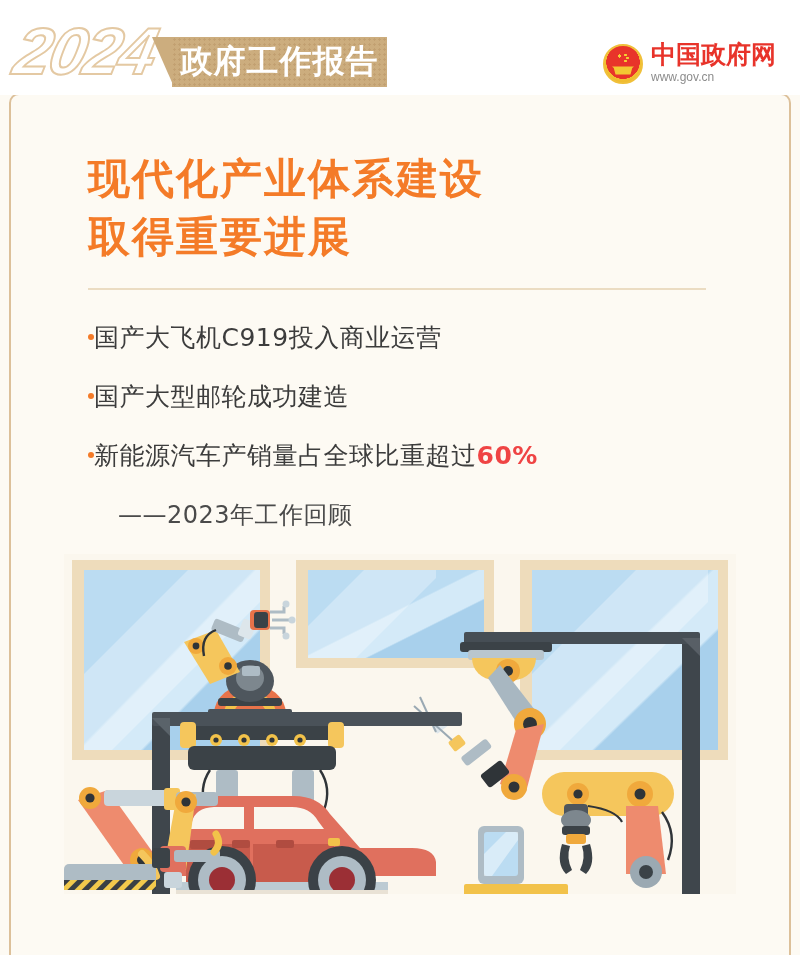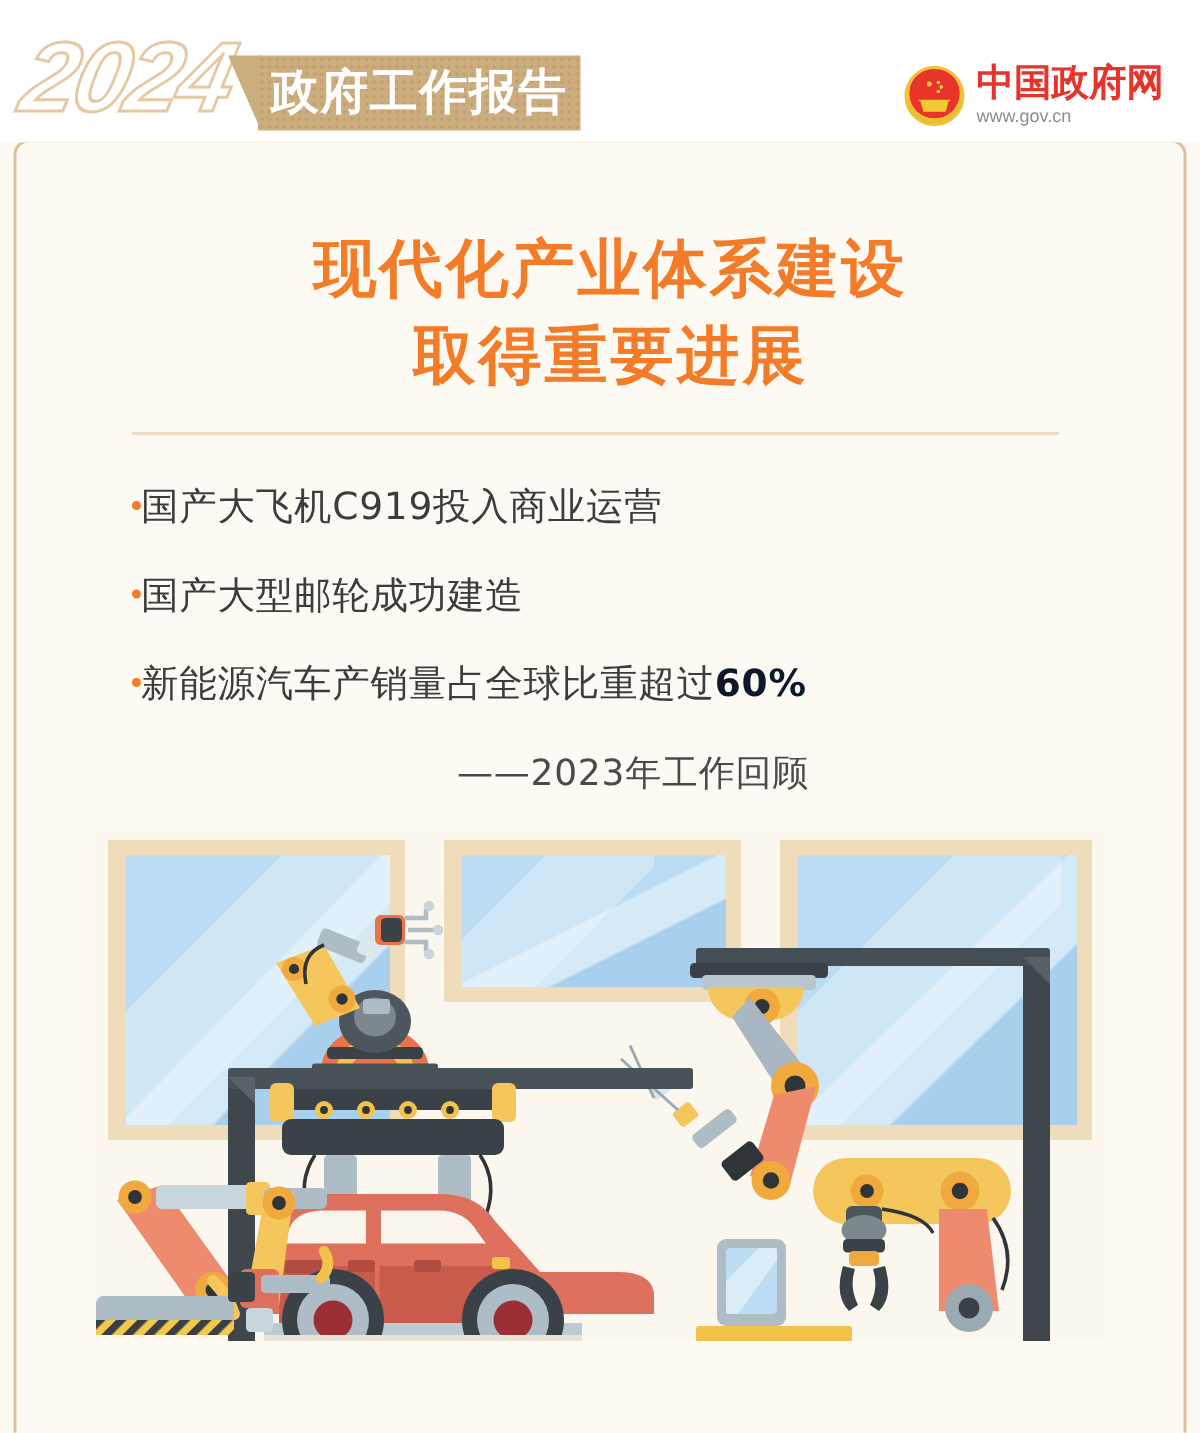--- a/index.html
+++ b/index.html
@@ -95,21 +95,21 @@
     color:#E8332A; font-size:25px; font-weight:bold; line-height:26px;
     font-family:"DejaVu Sans","Liberation Sans",sans-serif;
     letter-spacing:0px;
   }
   .logo-url{
     color:#8C8C8C; font-size:12px; line-height:15px; margin-top:2px;
     font-family:"Liberation Sans",sans-serif;
   }
 
   
-  .content{ position:absolute; left:0; top:95px; width:726px; z-index:5;text-align:center; }
+  .content{ position:absolute; left:0; top:95px; width:726px; z-index:5; }
 
   .title-block{ padding:55px 0 0 88px; }
   .title-line{
     color:#F47B28; font-size:42px; font-weight:bold;
     line-height:58px; letter-spacing:2px;
     font-family:"DejaVu Sans","Liberation Sans",sans-serif;
   }
   .divider{
     margin:22px 0 0 88px; width:618px; height:2px; background:#EBDCC2;
   }
@@ -120,21 +120,21 @@
     margin-bottom:27px;
   }
   .bullet-dot{
     width:6px; height:6px; border-radius:50%;
     background:#F47B28; flex:0 0 auto; position:relative; top:-6px;
   }
   .bullet-text{
     color:#3C3C3C; font-size:25px; line-height:32px; letter-spacing:0.5px;
     font-family:"DejaVu Sans","Liberation Sans",sans-serif;
   }
-  .bullet-text .hi{ color:#0f172a; font-weight:bold; }
+  .bullet-text .hi{ color:#ef4444; font-weight:bold; }
 
   .attribution{
     margin:22px 0 0 118px;
     color:#4A4A4A; font-size:24px; letter-spacing:0.5px;
     font-family:"DejaVu Sans","Liberation Sans",sans-serif;
   }
 
   
   .illus-wrap{ margin:23px 0 0 0; padding:0 64px 0 64px; }
   .illus{ width:672px; height:340px; display:block; }

